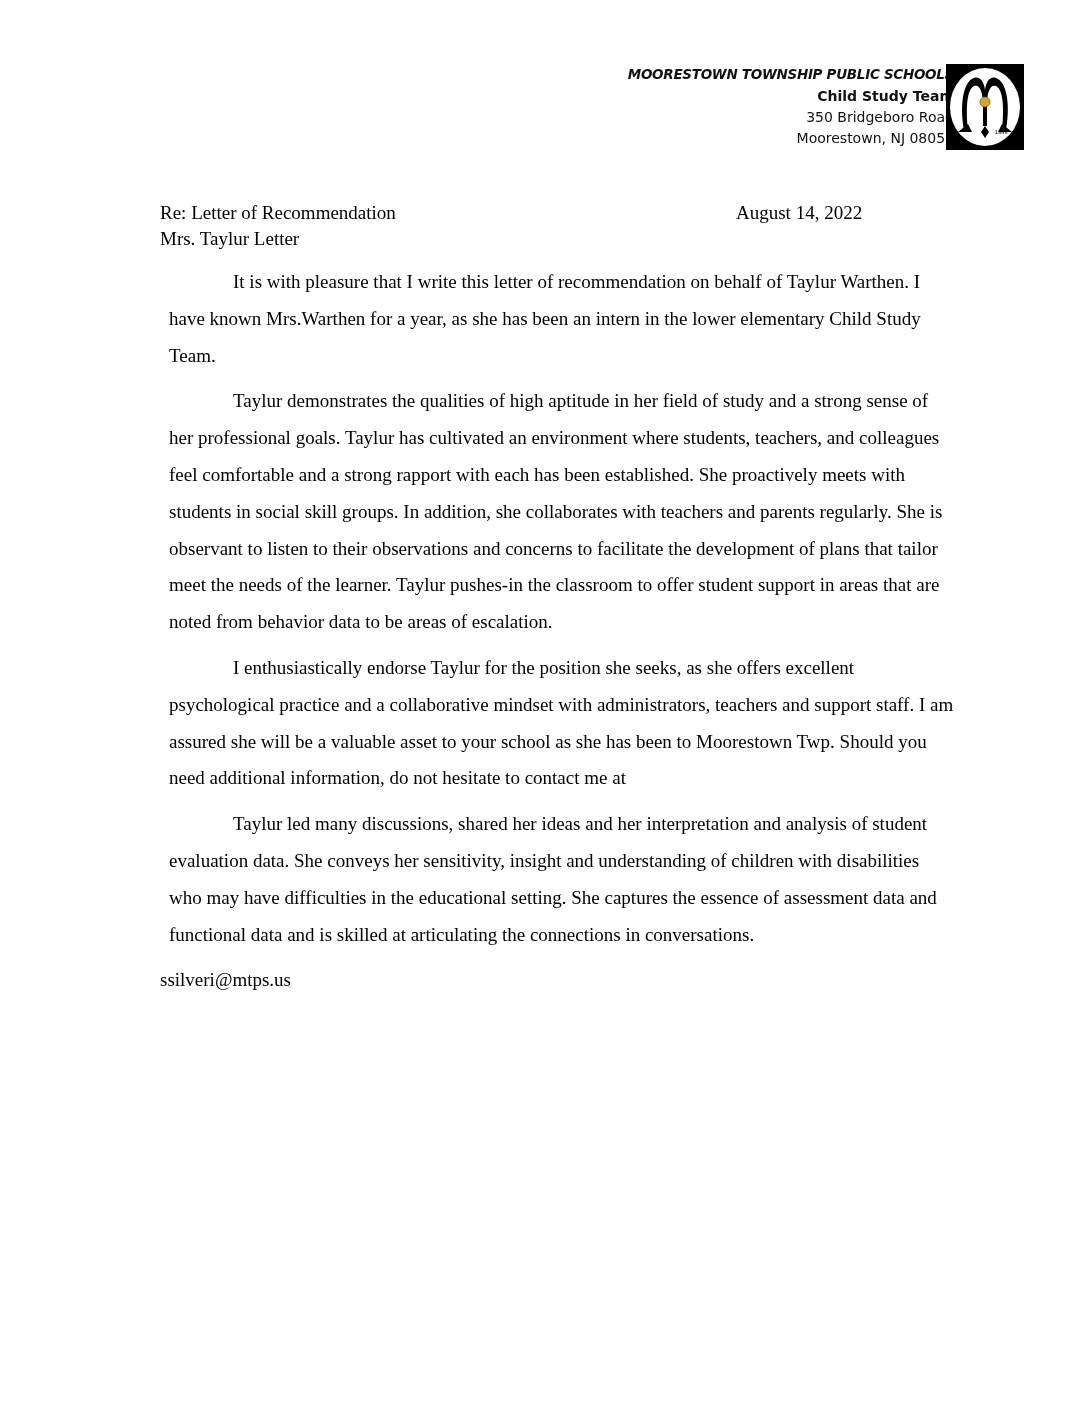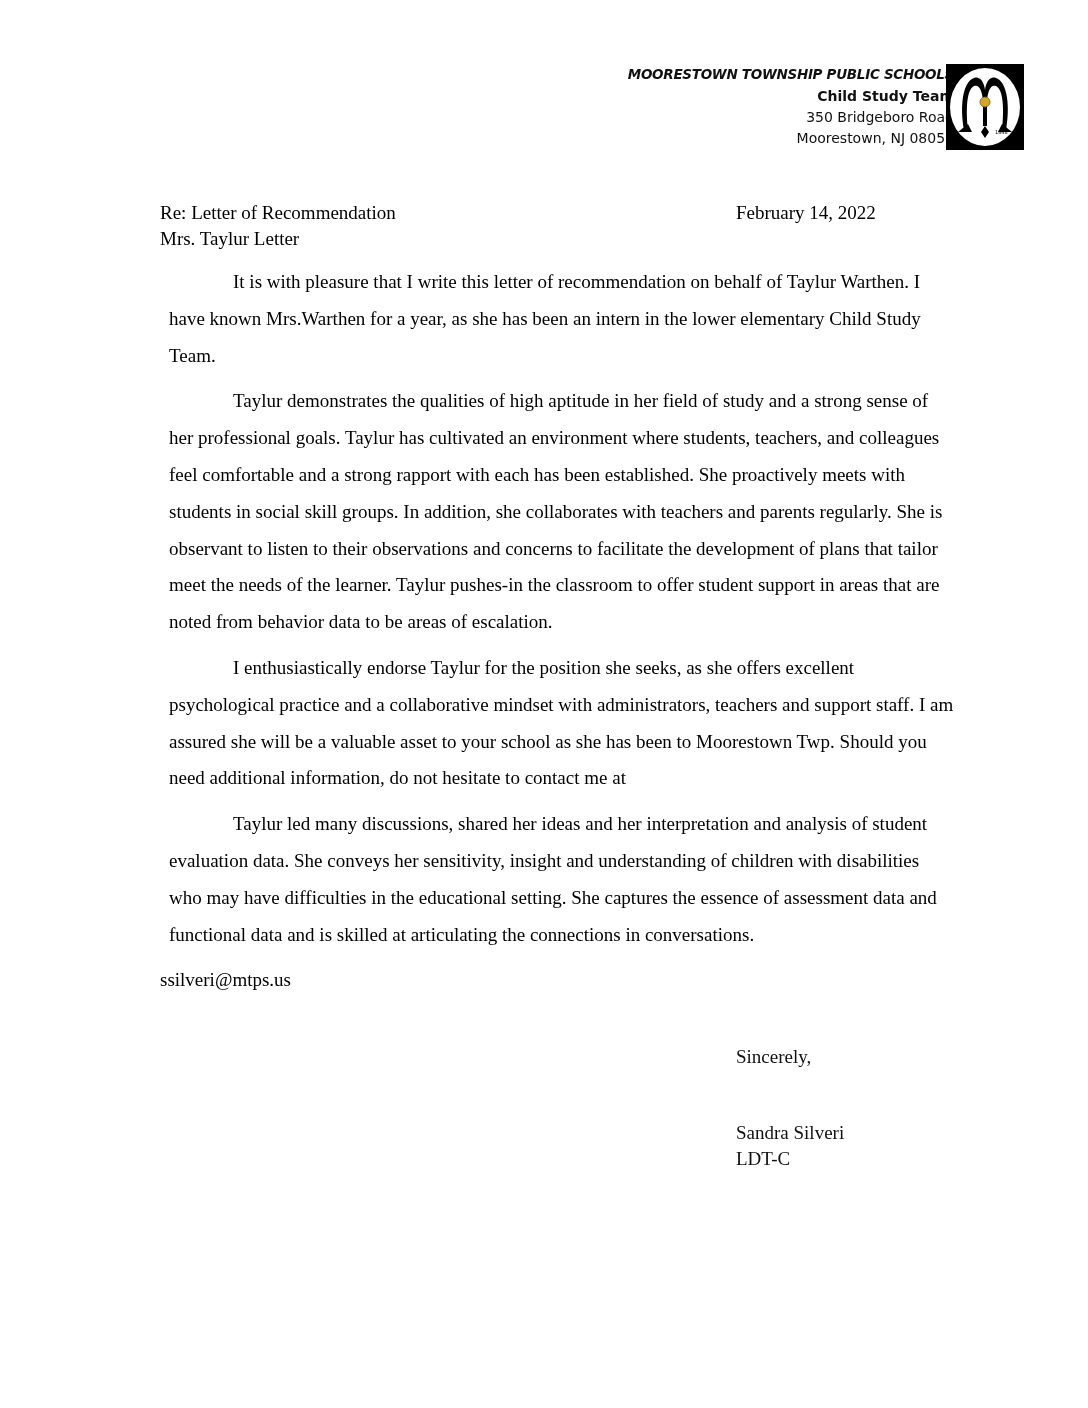--- a/index.html
+++ b/index.html
@@ -62,32 +62,27 @@
           <circle cx="35" cy="34" r="5" fill="#d4a72c" stroke="#7a5a10" stroke-width="0.8"></circle>
           <text x="45" y="66" font-size="5" font-family="DejaVu Sans, sans-serif" fill="#000">1848</text>
         </svg>
       </div>
     </div>
   </div>
 
   <div class="letter">
     <div class="re-line">
       <span class="re-subject">Re: Letter of Recommendation</span>
-      <span class="re-date">February 14, 2022</span>
+      <span class="re-date">August 14, 2022</span>
     </div>
     <div class="re-name">Mrs. Taylur Letter</div>
 
     <div class="body-text">
       <p>It is with pleasure that I write this letter of recommendation on behalf of Taylur Warthen.  I have known Mrs.Warthen for a year, as she has been an intern in the lower elementary Child Study Team.</p>
       <p>Taylur demonstrates the qualities of high aptitude in her field of study and a strong sense of her professional goals.  Taylur has cultivated an environment where students, teachers, and colleagues feel comfortable and a strong rapport with each has been established.  She proactively meets with students in social skill groups.  In addition, she collaborates with teachers and parents regularly.  She is observant to listen to their observations and concerns to facilitate the development of plans that tailor meet the needs of the learner.  Taylur pushes-in the classroom to offer student support in areas that are noted from behavior data to be areas of escalation.</p>
       <p>I enthusiastically endorse Taylur for the position she seeks, as she offers excellent psychological practice and a collaborative mindset with administrators, teachers and support staff. I am assured she will be a valuable asset to your school as she has been to Moorestown Twp. Should you need additional information, do not hesitate to contact me at</p>
       <p>Taylur led many discussions, shared her ideas and her interpretation and analysis of student evaluation data.  She conveys her sensitivity, insight and understanding of children with disabilities who may have difficulties in the educational setting.  She captures the essence of assessment data and functional data and is skilled at articulating the connections in conversations.</p>
       <div class="email">ssilveri@mtps.us</div>
     </div>
   </div>
 
-  <div class="closing">
-    <div>Sincerely,</div>
-    <div class="sign-name">Sandra Silveri</div>
-    <div>LDT-C</div>
-  </div>
 
 </div>
 
 </body></html>

